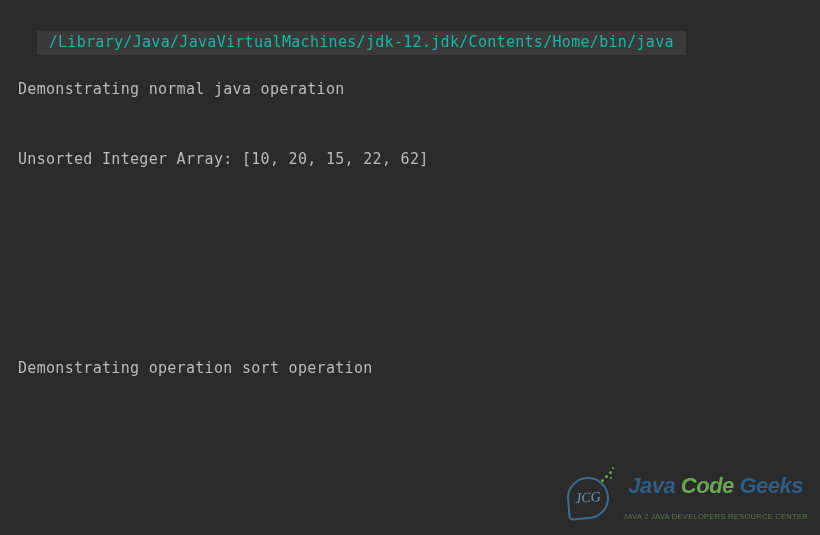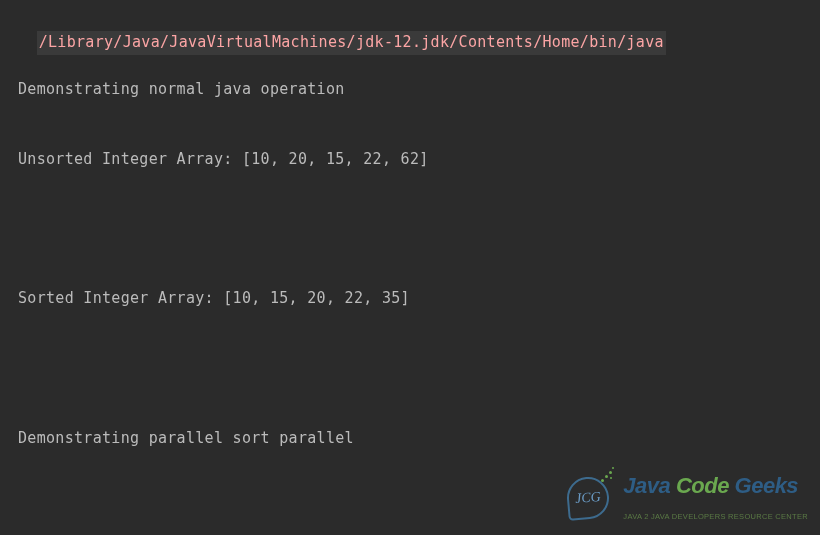--- a/index.html
+++ b/index.html
@@ -21,24 +21,24 @@
     }
     .console-output {
       white-space: pre;
       letter-spacing: 0.3px;
     }
     .line {
       display: block;
       min-height: 1.55em;
     }
     .path-line {
-      color: #fca5a5;
+      color: #14b8a6;
       background: #3a3a3a;
       display: inline-block;
-      padding: 0 2px;
+      padding: 0 12px;
     }
     .logo-area {
       position: absolute;
       right: 12px;
       bottom: 10px;
       display: flex;
       align-items: center;
       gap: 8px;
     }
     .jcg-badge {
@@ -83,20 +83,21 @@
     }
     .jcg-dots span:nth-child(1){top:14px;left:2px;width:3px;height:3px}
     .jcg-dots span:nth-child(2){top:10px;left:6px;width:3px;height:3px}
     .jcg-dots span:nth-child(3){top:6px;left:10px;width:3px;height:3px}
     .jcg-dots span:nth-child(4){top:2px;left:13px;width:2px;height:2px}
     .jcg-dots span:nth-child(5){top:12px;left:11px;width:2px;height:2px}
     .logo-text-wrap {
       display: flex;
       flex-direction: column;
       line-height: 1;
+      align-items: center;
     }
     .logo-main {
       font-family: 'Trebuchet MS', sans-serif;
       font-size: 22px;
       font-weight: 600;
       font-style: italic;
       letter-spacing: -0.5px;
     }
     .logo-main .blue { color: #2e5d85; }
     .logo-main .green { color: #6aa84f; }
@@ -110,23 +111,22 @@
     }
   </style>
 </head>
 <body>
 
 <div class="console-output">
   <span class="line path-line">/Library/Java/JavaVirtualMachines/jdk-12.jdk/Contents/Home/bin/java</span>
   <span class="line">Demonstrating normal java operation</span>
   <span class="line">Unsorted Integer Array: [10, 20, 15, 22, 62]</span>
   <span class="line"></span>
-  <span class="line">Sorted Integer Array: [10, 15, 20, 22, 35]</span>
   <span class="line"></span>
-  <span class="line">Demonstrating parallel sort parallel</span>
+  <span class="line">Demonstrating operation sort operation</span>
   <span class="line"></span>
   
   
   
   
   
 </div>
 
 <div class="logo-area">
   <div class="jcg-badge">

